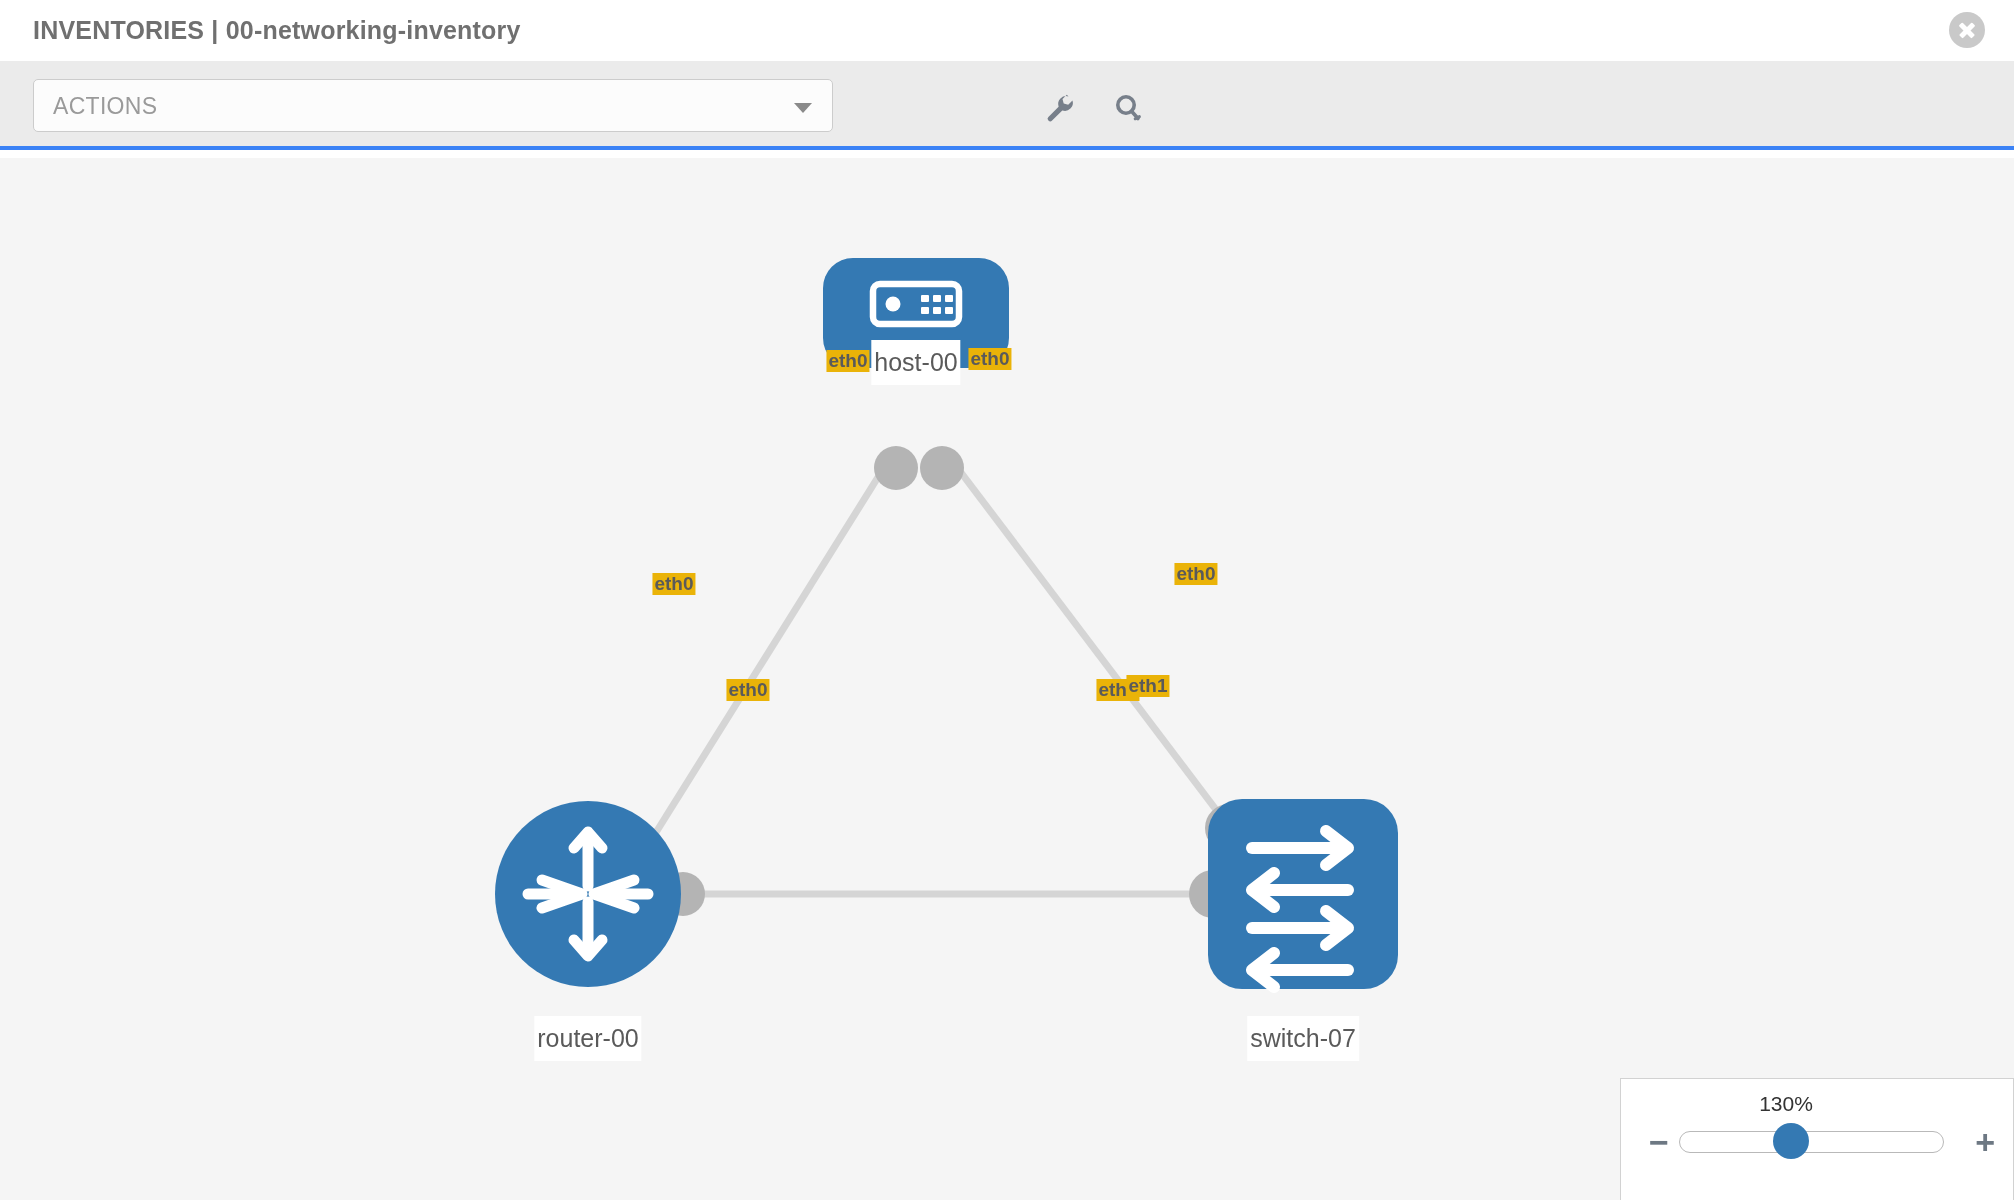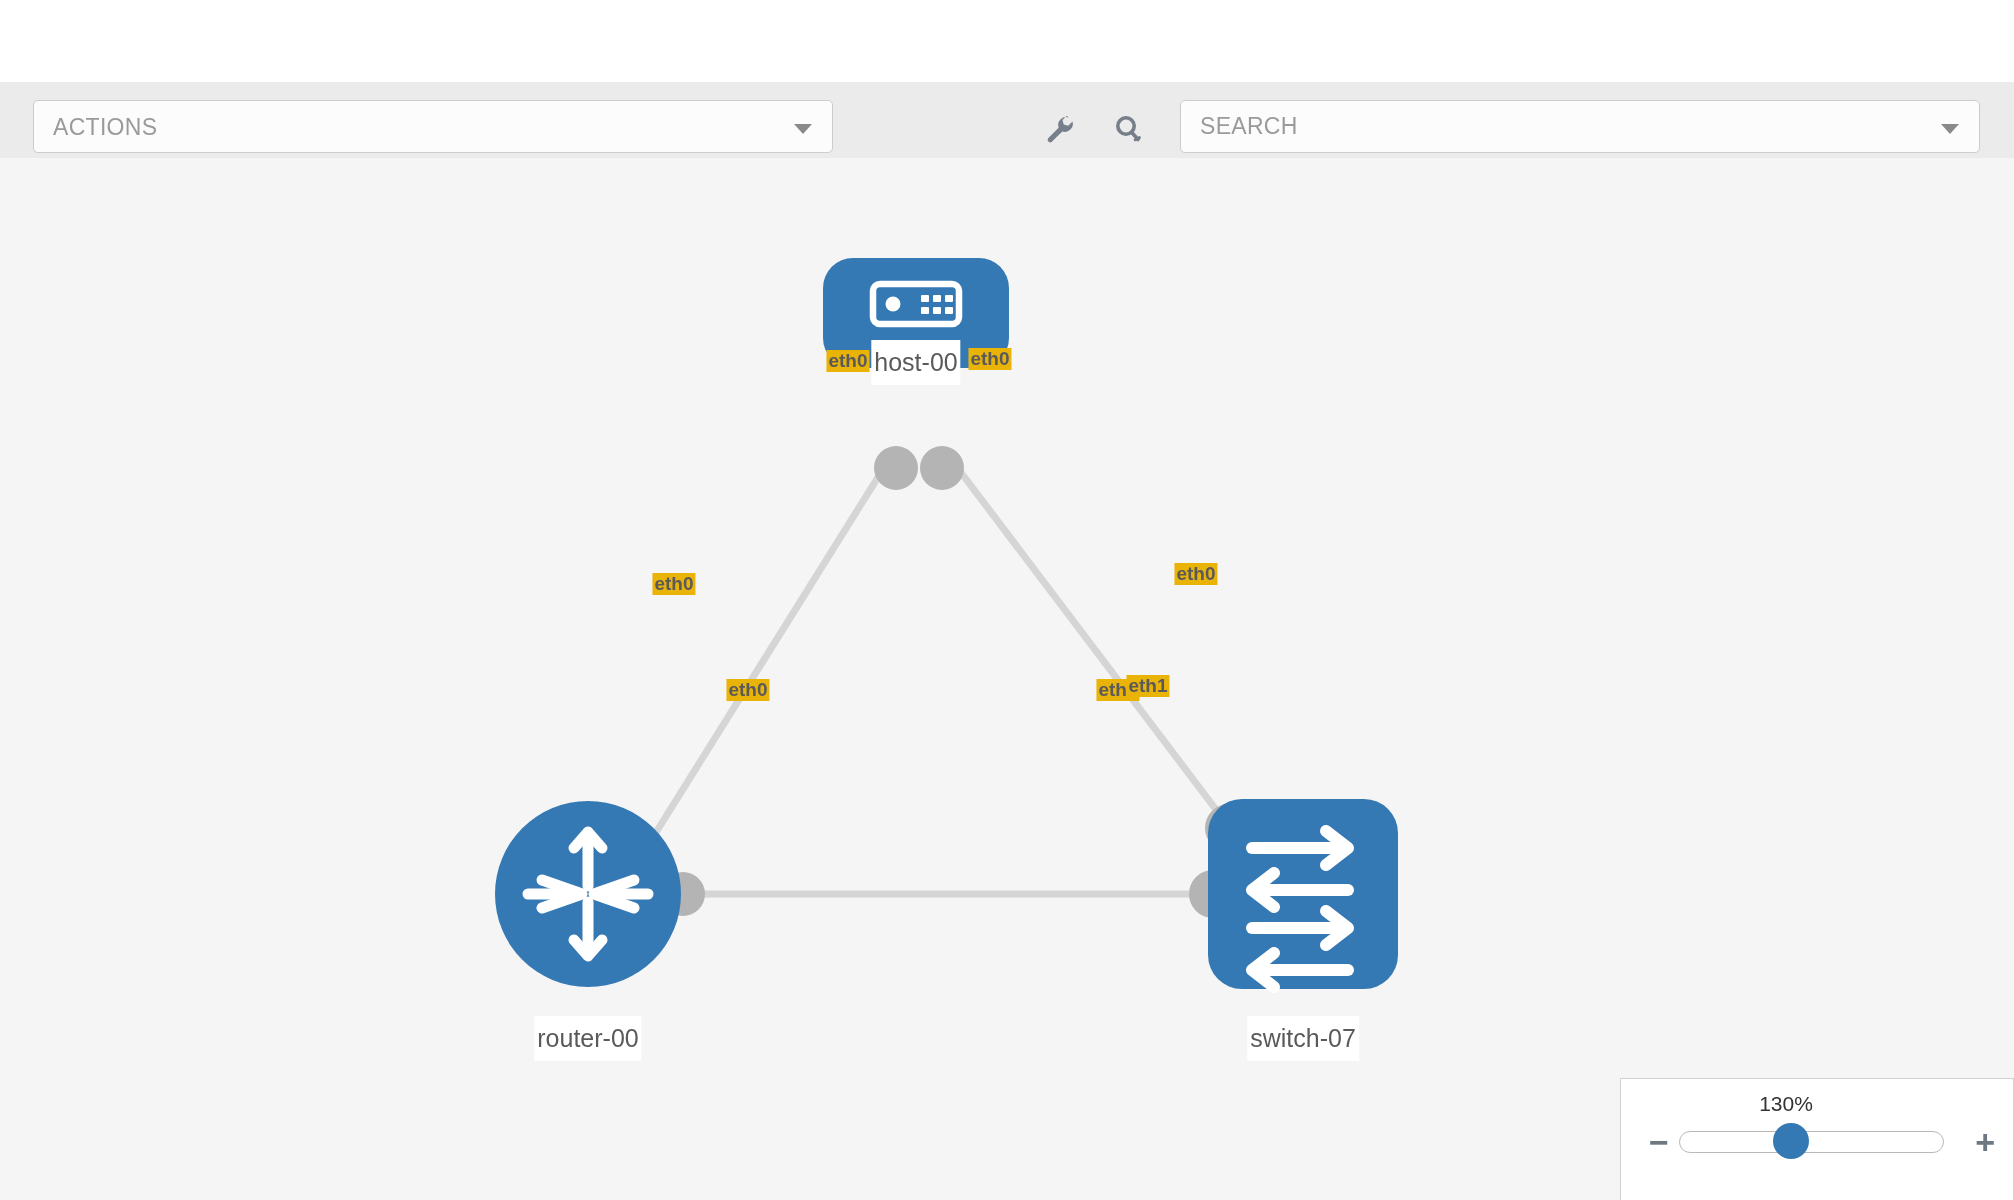--- a/index.html
+++ b/index.html
@@ -50,24 +50,24 @@
     width: 18px; height: 4.5px;
     border-radius: 1px;
     background: #ffffff;
   }
   .close-btn::before { transform: rotate(45deg); }
   .close-btn::after  { transform: rotate(-45deg); }
 
   
   .toolbar {
     position: absolute;
-    left: 0; top: 82px;
+    left: 0; top: 61px;
     width: 2014px; height: 89px;
     background: #ebebeb;
-    border-bottom: 1px solid #3b82f6;
+    border-bottom: 4px solid #3b82f6;
   }
   .actions-select {
     position: absolute;
     left: 33px; top: 18px;
     width: 800px; height: 53px;
     background: #fcfcfc;
     border: 1px solid #cccccc;
     border-radius: 5px;
     cursor: pointer;
   }
@@ -192,20 +192,24 @@
     border-radius: 50%;
     background: #3479b3;
     cursor: grab;
   }
 </style>
 </head>
 <body>
 
 <div id="app">
 
+  <div class="titlebar">
+    <div class="titlebar-text">INVENTORIES | 00-networking-inventory</div>
+    <div class="close-btn"></div>
+  </div>
 
   <div class="toolbar">
 
     <div class="actions-select">
       <span class="actions-label">ACTIONS</span>
       <span class="caret"></span>
     </div>
 
     <span class="tool-icon" id="wrench-icon">
       <svg width="34" height="34" viewBox="0 0 34 34">
@@ -214,24 +218,20 @@
     </span>
 
     <span class="tool-icon" id="key-icon">
       <svg width="34" height="34" viewBox="0 0 34 34">
         <circle cx="15" cy="14" r="8.2" fill="none" stroke="#777f8a" stroke-width="3.6"></circle>
         <path d="M20.6 20.2 L27 27.5" stroke="#777f8a" stroke-width="3.6" stroke-linecap="round" fill="none"></path>
         <path d="M24.2 27.8 L28.4 25.6" stroke="#777f8a" stroke-width="3" stroke-linecap="round" fill="none"></path>
       </svg>
     </span>
 
-    <div class="search-box">
-      <input class="search-input" type="text" placeholder="SEARCH" style="">
-      <span class="caret"></span>
-    </div>
   </div>
 
   <div class="canvas">
 
     <svg width="2014" height="1042">
 
       <g>
         <line x1="890" y1="300" x2="640" y2="700" stroke="#d5d5d5" stroke-width="7"></line>
         <line x1="950" y1="300" x2="1245" y2="690" stroke="#d5d5d5" stroke-width="7"></line>
         <line x1="680" y1="736" x2="1225" y2="736" stroke="#d5d5d5" stroke-width="7"></line>

